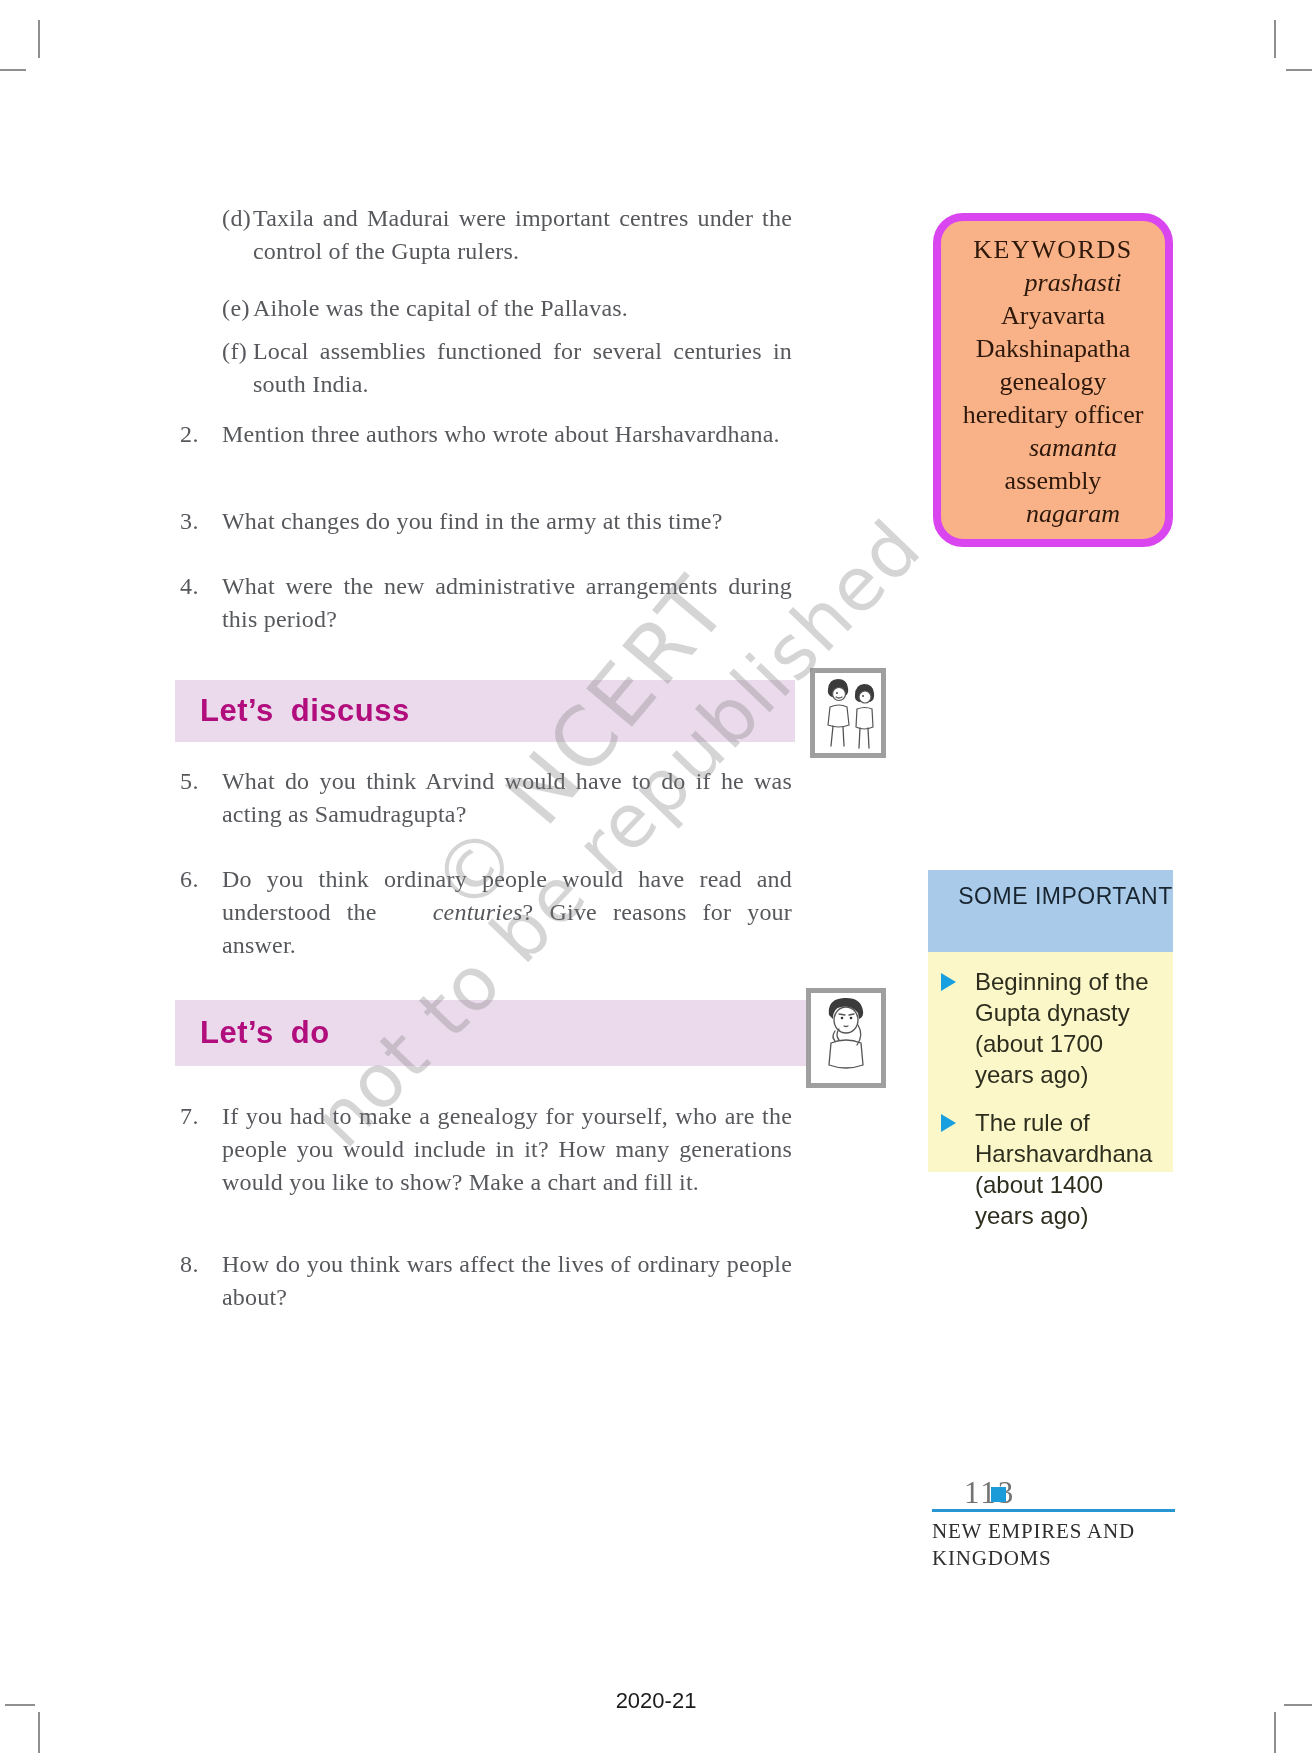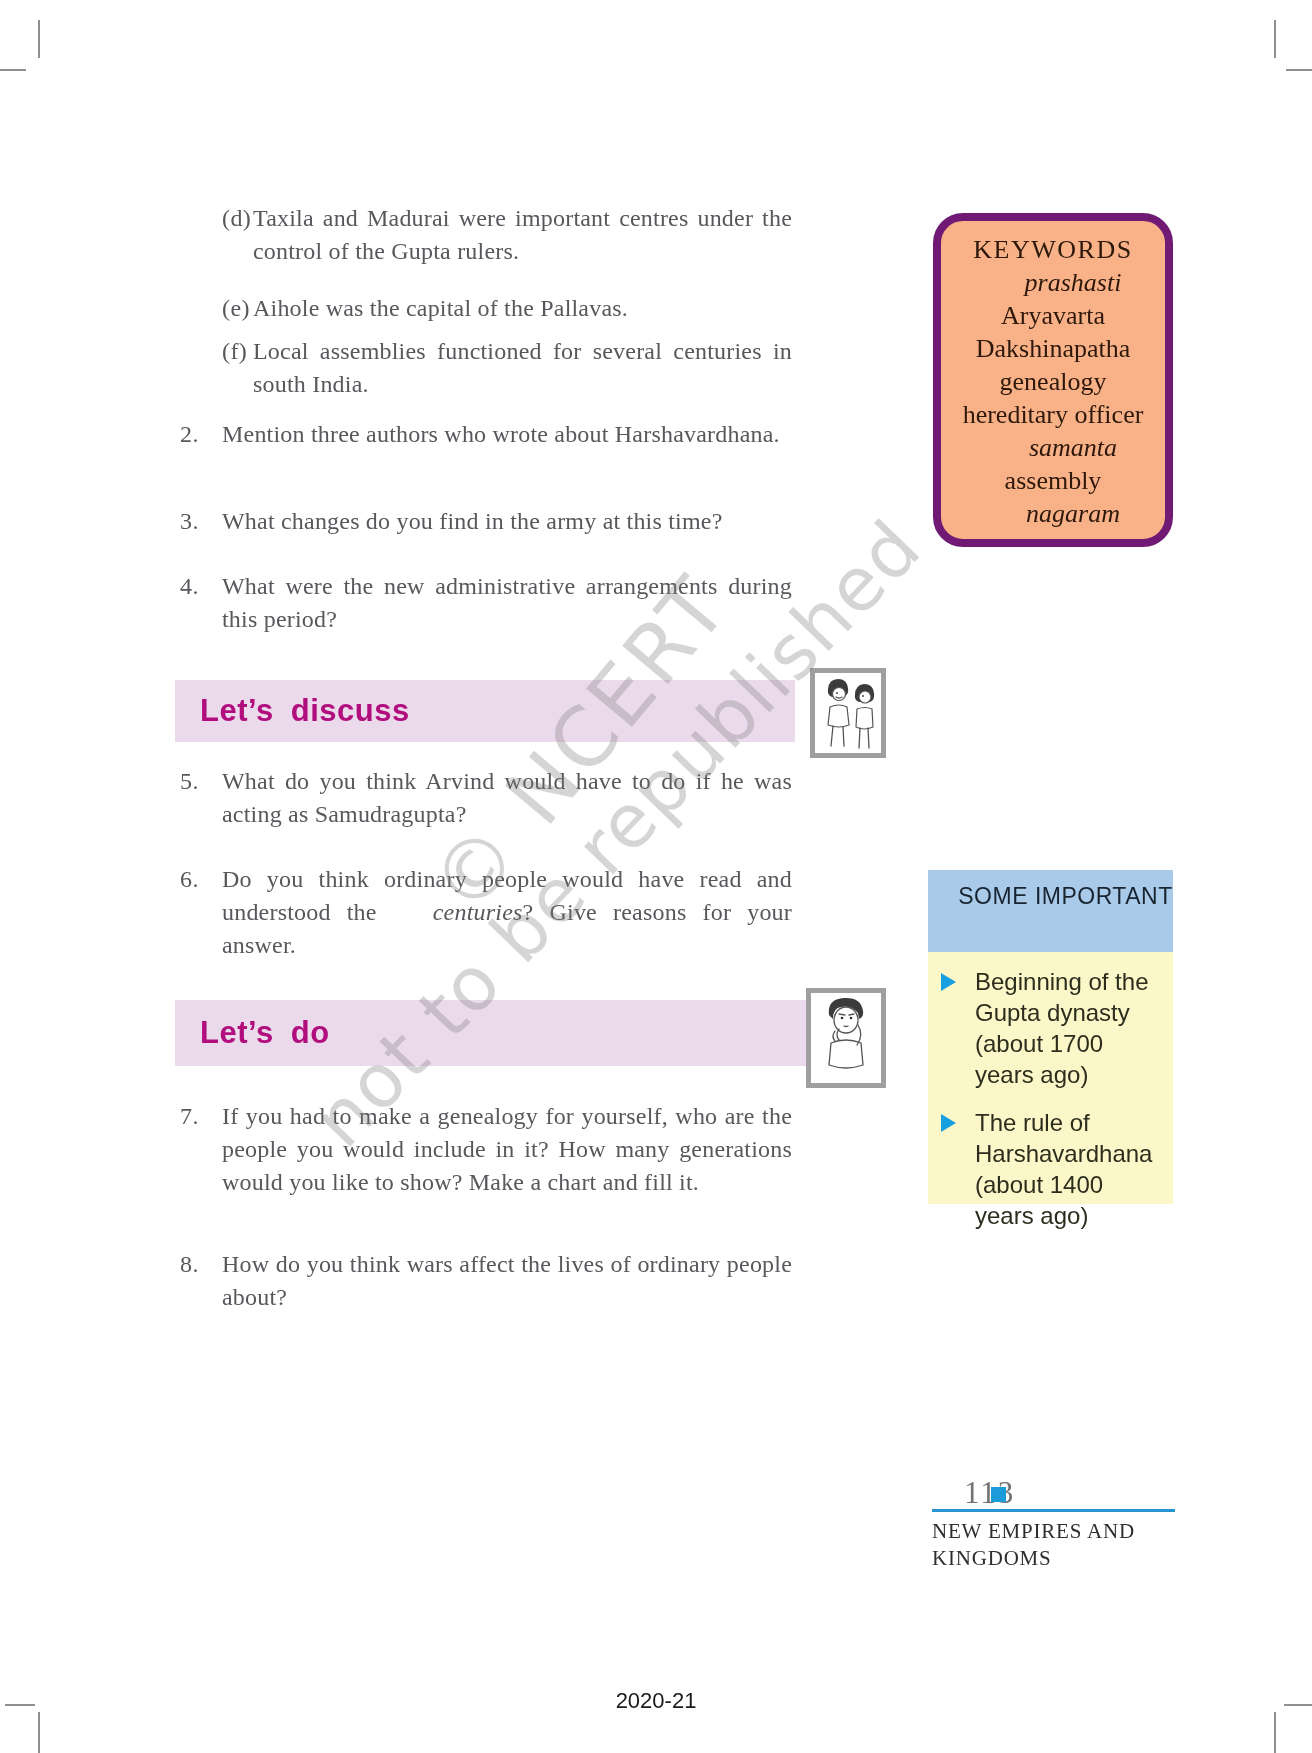--- a/index.html
+++ b/index.html
@@ -34,36 +34,36 @@
   }
 
   
   .pic-frame {
     position:absolute; background:#ffffff; border:5px solid #9f9f9f; z-index:2;
   }
 
   
   .keywords-box {
     position:absolute; left:933px; top:213px; width:240px; height:334px;
-    background:#f9b287; border:8px solid #701a75; border-radius:30px;
+    background:#f9b287; border:8px solid #d946ef; border-radius:30px;
     box-sizing:border-box; text-align:center; padding-top:12px;
     color:#2d180b; font-size:26px; line-height:33px;
   }
   .keywords-box .kw-title { letter-spacing:1.5px; }
 
   
   .dates-head {
     position:absolute; left:928px; top:870px; width:245px; height:82px;
     background:#a9cbe9; text-align:center; color:#18242f;
     font-family:"Liberation Sans", sans-serif;
   }
   .dates-head .dh1 { font-size:23px; letter-spacing:0.5px; margin-top:13px;padding-left:30px; }
   .dates-head .dh2 { font-size:33px; letter-spacing:2px; margin-top:2px; }
   .dates-body {
-    position:absolute; left:928px; top:952px; width:245px; height:252px;
+    position:absolute; left:928px; top:952px; width:245px; height:220px;
     background:#fbf7c9; box-sizing:border-box; padding-top:14px;
     font-family:"Liberation Sans", sans-serif; font-size:24px; line-height:31px;
     color:#2d2d1d;
   }
   .date-row { position:relative; padding-left:47px; padding-right:12px; margin-bottom:17px; }
   .tri {
     position:absolute; left:13px; top:7px; width:0; height:0;
     border-top:9px solid transparent; border-bottom:9px solid transparent;
     border-left:15px solid #189fe0;
   }

